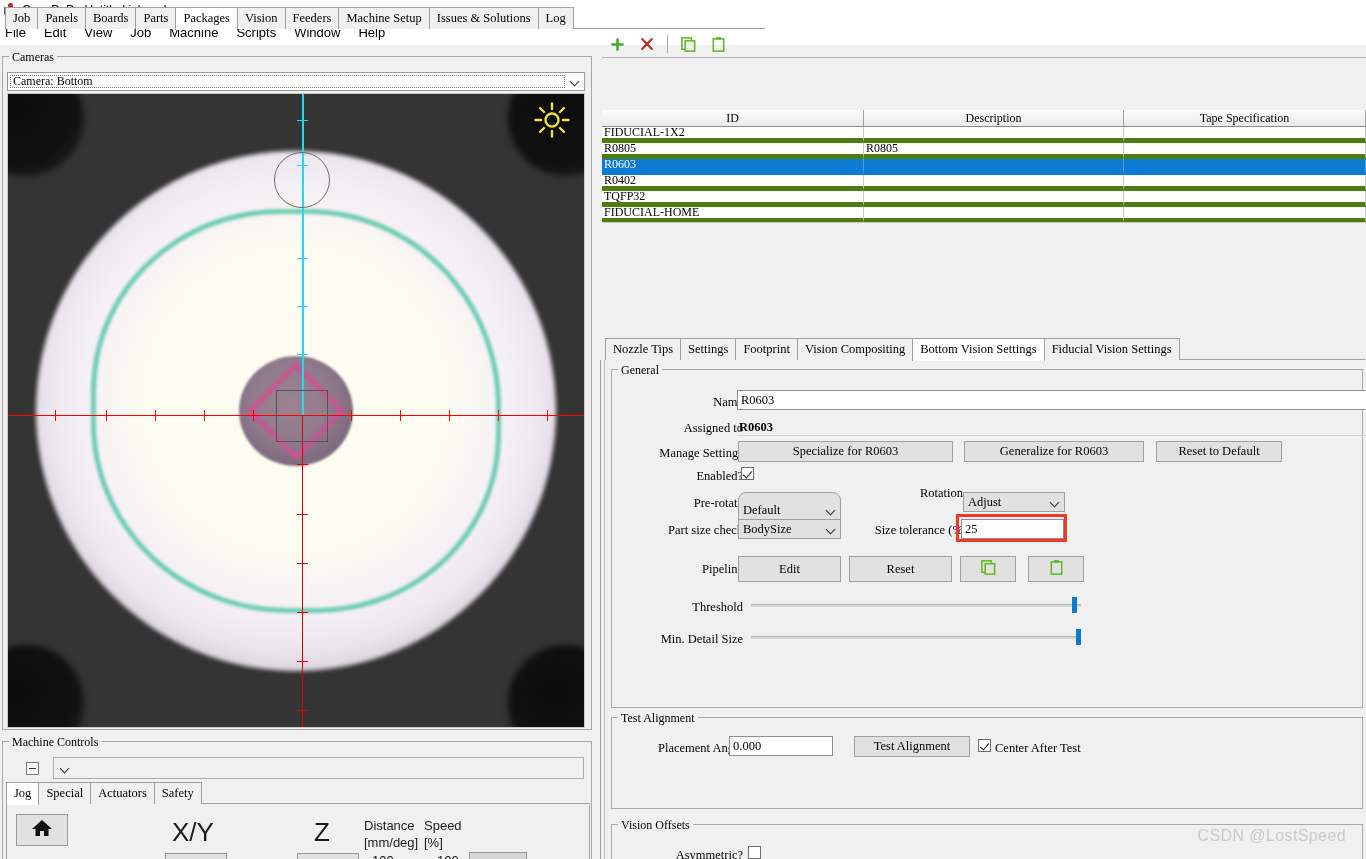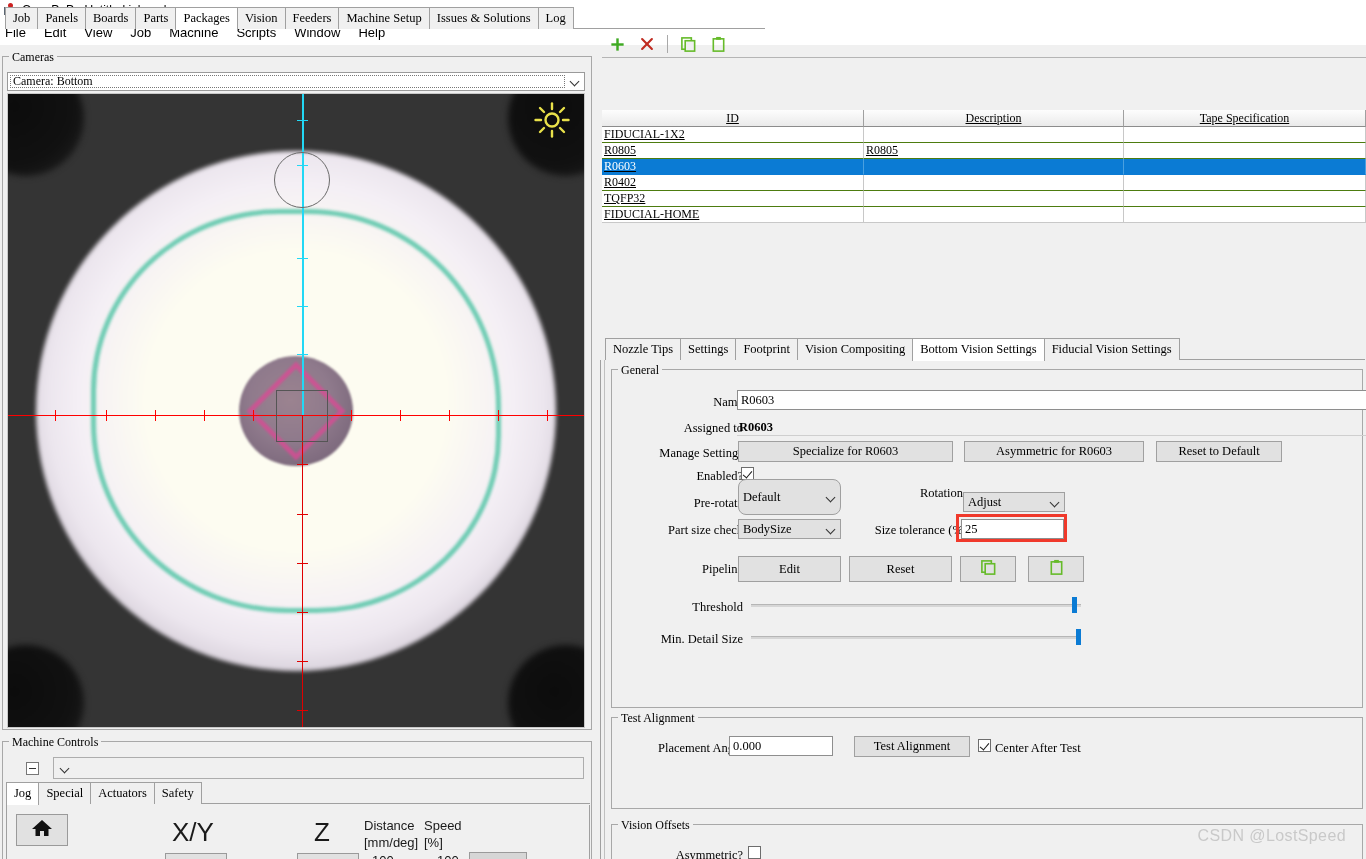--- a/index.html
+++ b/index.html
@@ -235,32 +235,32 @@
     border-bottom: 1px solid #b5b5b5;
   }
   .tbbtn {
     width: 30px; height: 24px; display: flex; align-items: center; justify-content: center;
   }
   .tbsep { width: 1px; height: 18px; background: #a9a9a9; margin: 0 5px; }
 
   
   #pkgtable {
     position: absolute; left: 602px; top: 110px; width: 764px; height: 220px;
-    background: #ffffff; overflow: hidden; text-decoration: underline;
+    background: #ffffff; overflow: hidden;
   }
   #pkgtable .thead { display: flex; height: 17px; }
   #pkgtable .th {
     background: linear-gradient(#fdfdfd, #eaeaea);
     border-right: 1px solid #a0a0a0; border-bottom: 1px solid #8c8c8c;
     font-size: 12px; display: flex; align-items: center; justify-content: center;
     color: #000;
   }
   #pkgtable .trow { display: flex; height: 16px; }
   #pkgtable .trow .td {
-    border-right: 1px solid #c8c8c8; border-bottom: 1px solid #4d7c0f;
+    border-right: 1px solid #c8c8c8; border-bottom: 5px solid #4d7c0f;
     font-size: 12px; display: flex; align-items: center; padding-left: 2px; color: #000;
   }
   #pkgtable .trow.sel .td { background: #0b7bd4; color: #ffffff; border-right-color: #4aa0e0; border-bottom-color: #0b7bd4; }
   .colid { width: 262px; }
   .coldesc { width: 260px; }
   .coltape { width: 242px; }
 
   
   #dettabs { position: absolute; left: 605px; top: 338px; width: 760px; }
   #detpanel {
@@ -568,28 +568,28 @@
 
       <div class="formlabel" style="left:60px; top:32px; width:72px;">Name</div>
       <div class="textfield" style="left:126px; top:27px; width:630px; height:20px;">R0603</div>
 
       <div class="formlabel" style="left:28px; top:58px; width:104px;">Assigned to</div>
       <div class="plainvalue" style="left:128px; top:57px;">R0603</div>
       <div style="position:absolute;left:126px;top:72px;width:630px;height:1px;background:#cfcfcf;"></div>
 
       <div class="formlabel" style="left:25px; top:83px; width:107px;">Manage Settings</div>
       <div class="btn" style="left:127px; top:78px; width:215px; height:21px;">Specialize for  R0603</div>
-      <div class="btn" style="left:353px; top:78px; width:180px; height:21px;">Asymmetric for R0603</div>
+      <div class="btn" style="left:353px; top:78px; width:180px; height:21px;">Generalize for R0603</div>
       <div class="btn" style="left:545px; top:78px; width:126px; height:21px;">Reset to Default</div>
 
       <div class="formlabel" style="left:60px; top:106px; width:72px;">Enabled?</div>
       <div class="cbox checked" style="left:130px; top:104px;"></div>
 
       <div class="formlabel" style="left:32px; top:133px; width:100px;">Pre-rotate</div>
-      <div class="combo" style="left:127px; top:116px; width:103px; height:36px;border-radius:8px;">
+      <div class="combo" style="left:127px; top:129px; width:103px; height:36px;border-radius:8px;">
         <div class="ctx">Default</div>
         <div class="cav">
             <span class="chev"></span>
           </div>
       </div>
       <div class="formlabel" style="left:268px; top:123px; width:84px;">Rotation</div>
       <div class="combo" style="left:352px; top:129px; width:102px; height:20px;">
         <div class="ctx">Adjust</div>
         <div class="cav">
             <span class="chev"></span>

